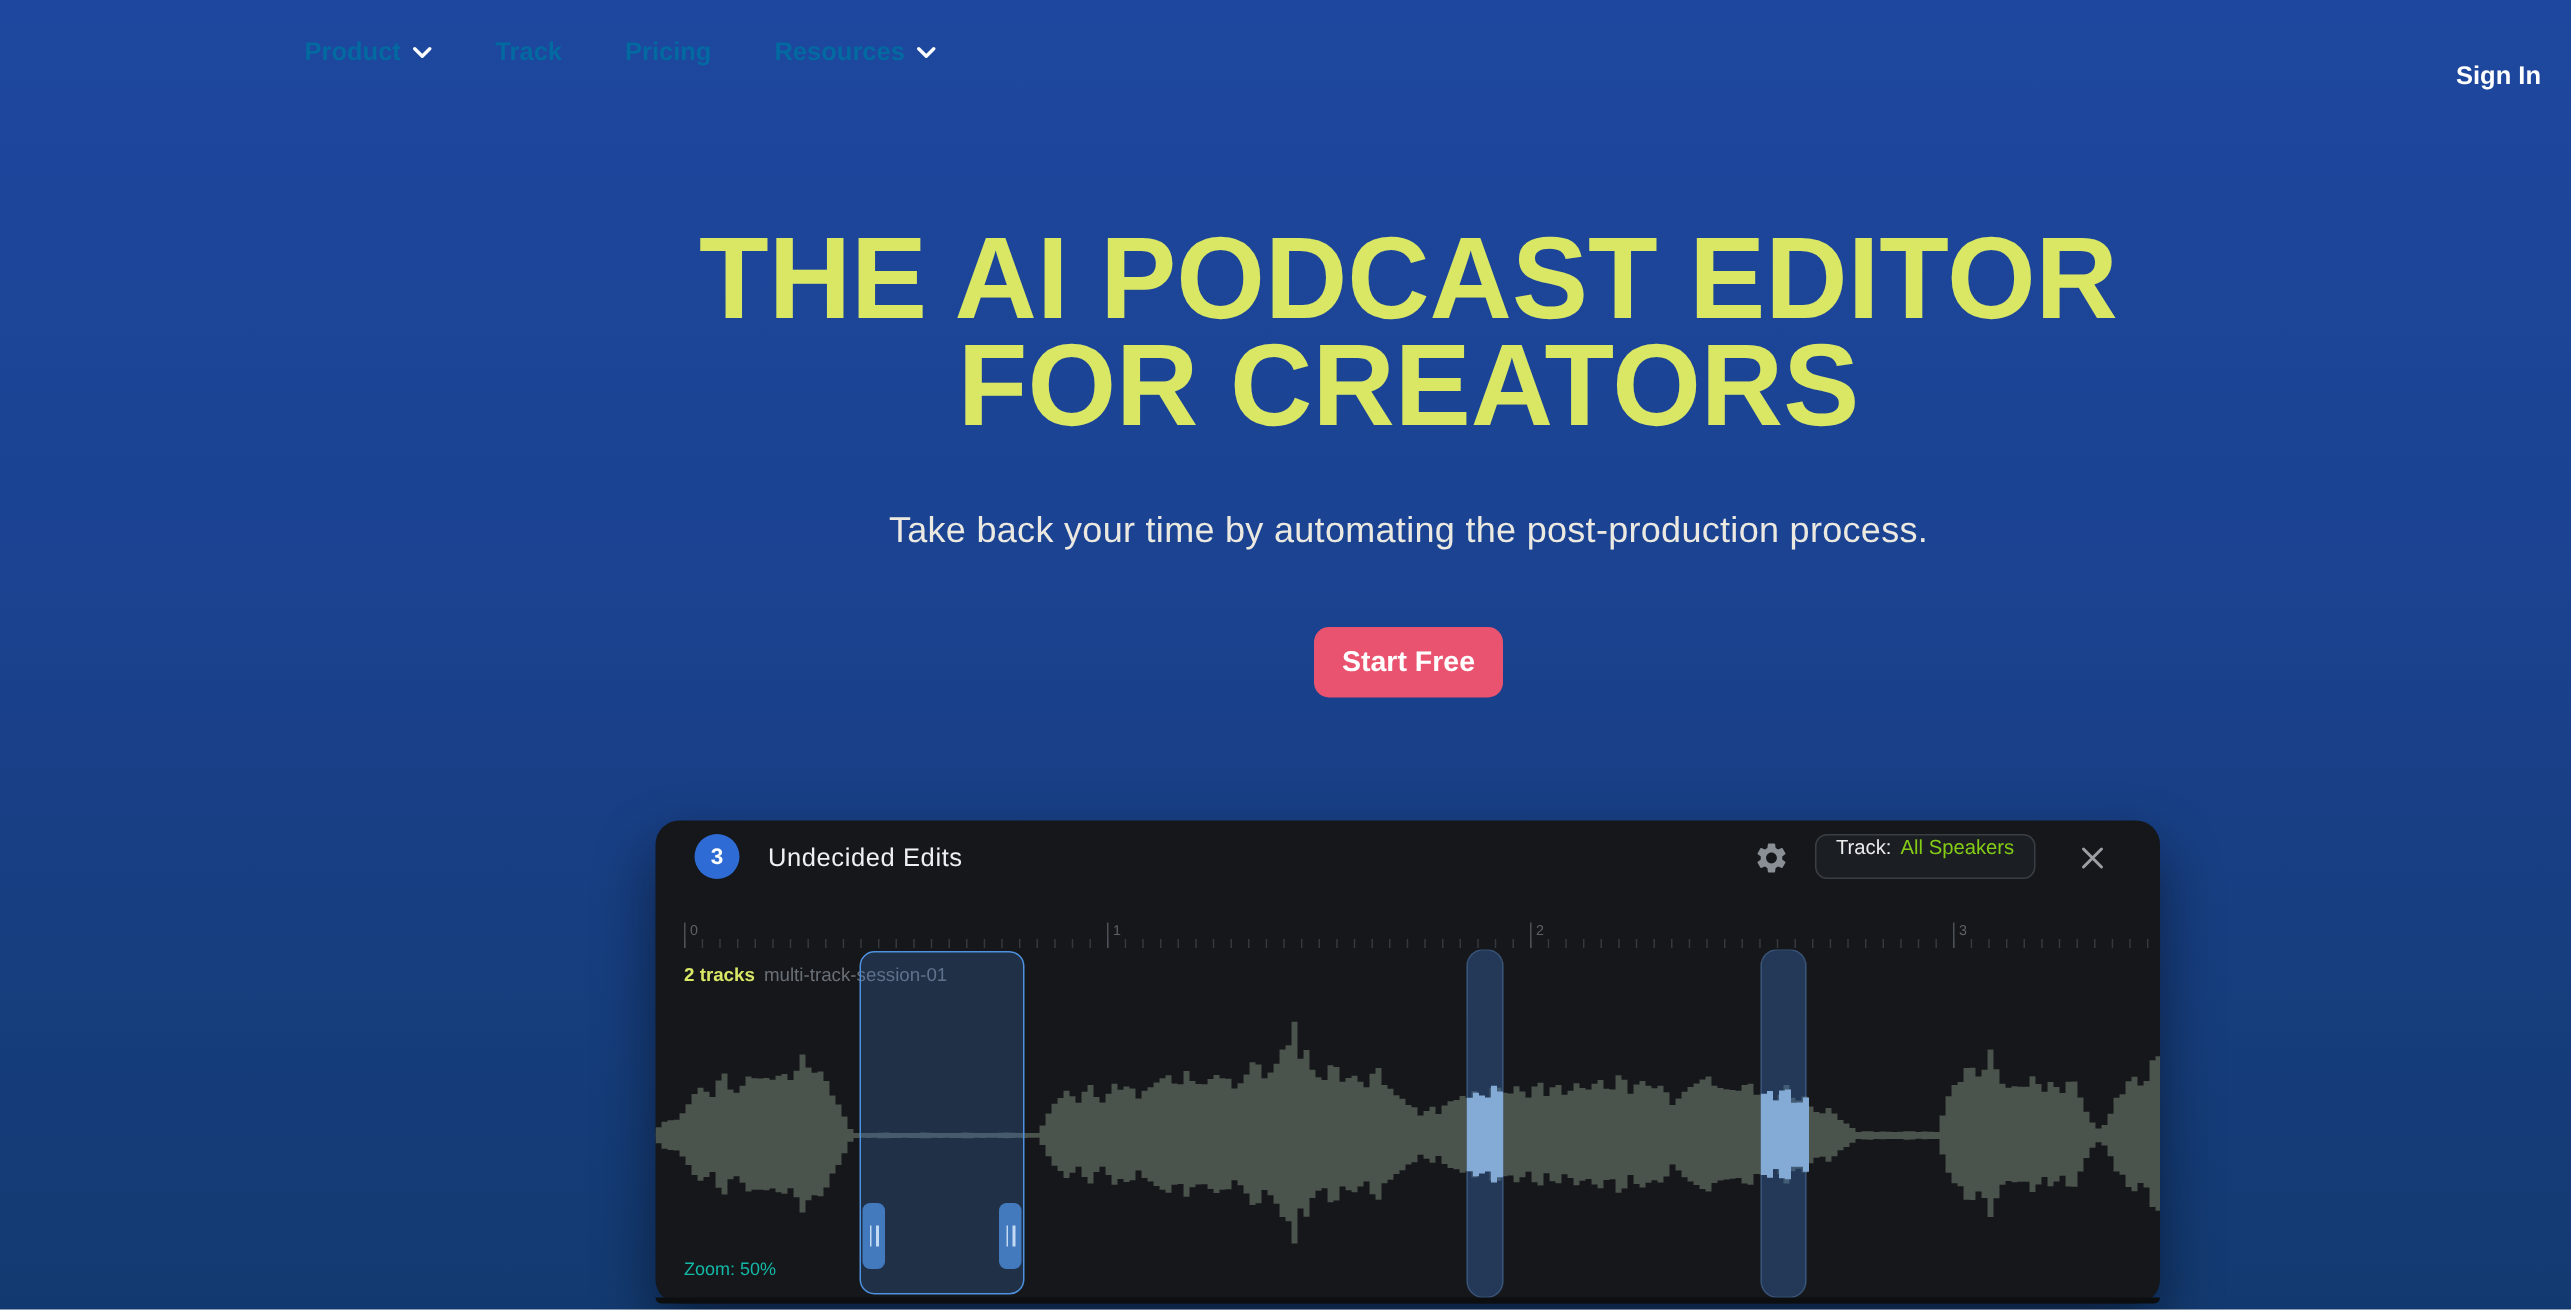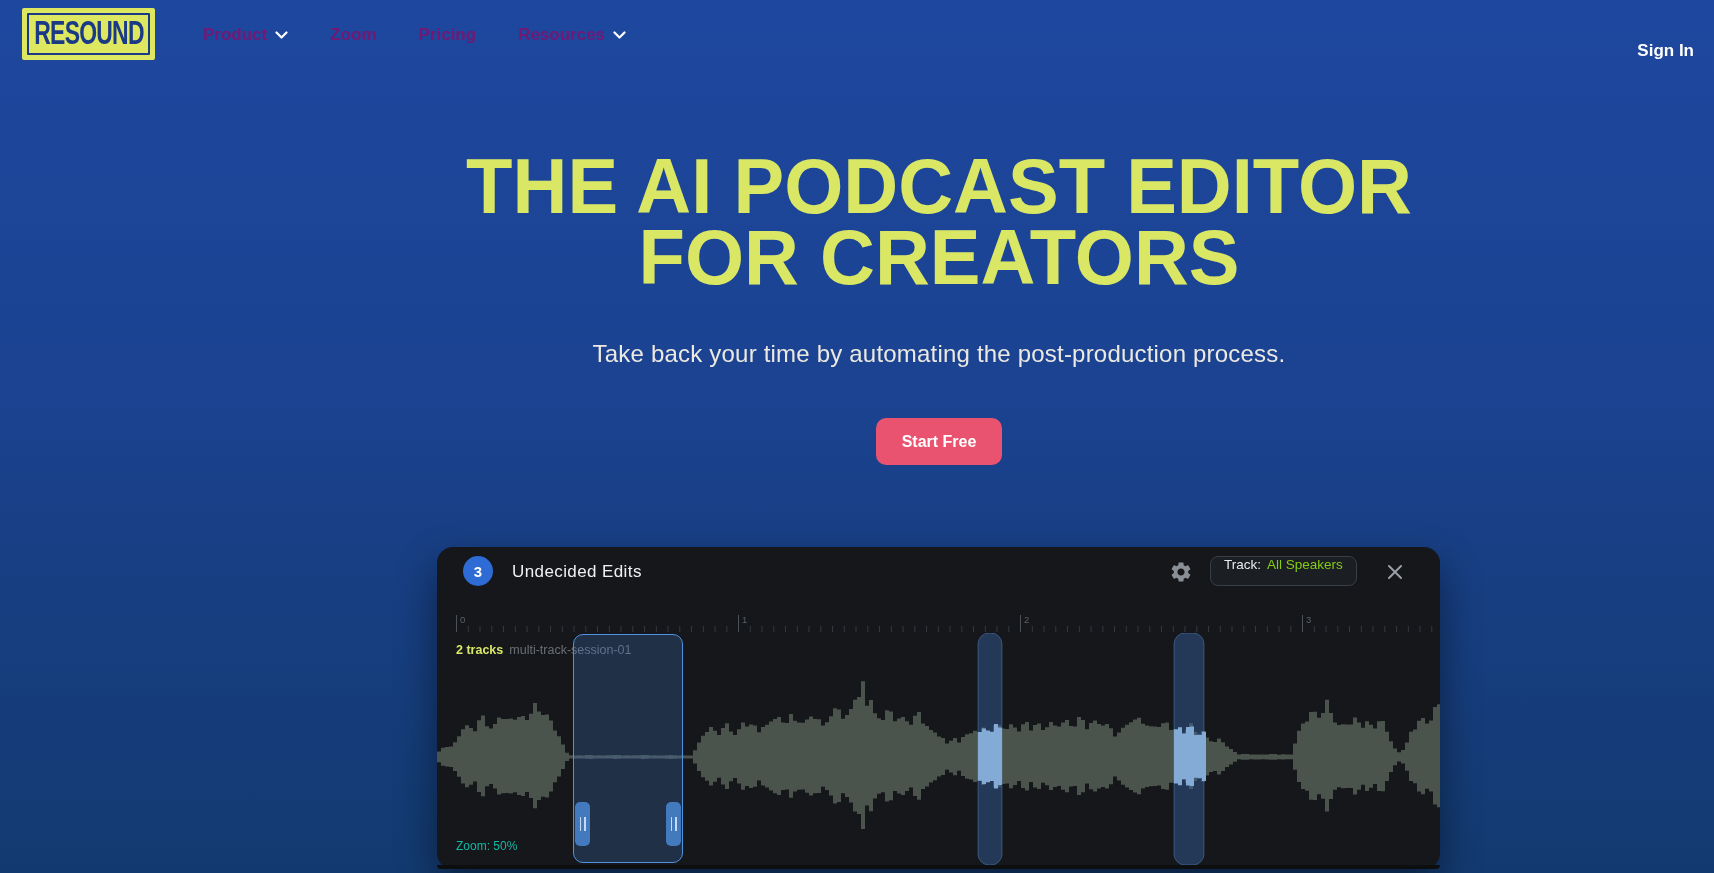--- a/index.html
+++ b/index.html
@@ -10,33 +10,33 @@
   }
   
   .nav{position:absolute;left:0;top:0;width:100%;height:70px;}
   .logo{position:absolute;left:22px;top:8px;width:133px;height:52px;background:#dde75f;
         border-radius:2px;display:flex;align-items:center;justify-content:center;cursor:pointer;}
   .logo-inner{border:2px solid #1b3a86;border-radius:1px;width:119px;height:38px;
         display:flex;align-items:center;justify-content:center;overflow:hidden;}
   .logo-text{font-weight:800;font-size:31px;color:#1b3a86;letter-spacing:-1px;
         transform:scaleX(0.74) scaleY(1.05);white-space:nowrap;}
   .nav-items{position:absolute;left:203px;top:0;height:70px;display:flex;align-items:center;gap:42px;}
-  .nav-item{display:flex;align-items:center;gap:8px;color:#701a75;font-size:17px;font-weight:700;cursor:pointer;}
+  .nav-item{display:flex;align-items:center;gap:8px;color:#0369a1;font-size:17px;font-weight:700;cursor:pointer;}
   .signin{position:absolute;right:20px;top:0;height:70px;display:flex;align-items:center;
         color:#ffffff;font-size:17px;font-weight:700;cursor:pointer;margin-top:16px;}
   
   .hero{position:absolute;left:164px;top:0;width:1550px;text-align:center;}
   .headline{margin:0;position:absolute;left:0;top:152px;width:100%;
         font-size:76px;line-height:70px;font-weight:800;letter-spacing:0px;
         color:#d9e765;transform:scaleY(1.02);}
   .subtitle{position:absolute;left:0;top:340px;width:100%;
         font-size:24px;color:#ece9e1;font-weight:400;letter-spacing:.2px;}
   .cta{position:absolute;left:712px;top:418px;width:126px;height:47px;border:none;border-radius:10px;
         background:#e9536f;color:#ffffff;font-family:"Liberation Sans",sans-serif;
-        font-size:16px;font-weight:700;cursor:pointer;}
+        font-size:19px;font-weight:700;cursor:pointer;}
   
   .panel{position:absolute;left:437px;top:547px;width:1003px;height:322px;
         background:#15171a;border-radius:16px;box-shadow:0 18px 40px rgba(0,0,0,.45);}
   .panel-header{position:absolute;left:0;top:0;width:100%;height:50px;}
   .badge{position:absolute;left:26px;top:9px;width:30px;height:30px;border-radius:50%;
         background:#2e6bd4;color:#fff;font-size:15px;font-weight:700;
         display:flex;align-items:center;justify-content:center;}
   .panel-title{position:absolute;left:75px;top:15px;font-size:17px;font-weight:500;
         color:#eef0f2;letter-spacing:.4px;text-align:right;}
   .panel-stats{position:absolute;left:0;top:18px;width:100%;text-align:center;
@@ -62,34 +62,29 @@
   .tracks-count{color:#d9e766;font-weight:700;}
   .session-name{color:#6a7077;margin-left:6px;}
   .zoom-label{position:absolute;left:19px;bottom:13px;font-size:12px;color:#14b8a6;}
   .panel-bottom-line{position:absolute;left:0;bottom:0;width:100%;height:4px;background:#0c0e10;
         border-radius:0 0 16px 16px;}
 </style>
 </head>
 <body>
 
 <div class="nav">
-  <div class="logo">
-    <div class="logo-inner">
-      <span class="logo-text">RESOUND</span>
-    </div>
-  </div>
   <div class="nav-items">
     <div class="nav-item">
       <span>Product</span>
       <svg width="13" height="9" viewBox="0 0 13 9">
           <path d="M1.5 1.5 L6.5 6.5 L11.5 1.5" stroke="#ffffff" stroke-width="2.2" fill="none" stroke-linecap="round" stroke-linejoin="round"></path>
         </svg>
     </div>
     <div class="nav-item">
-      <span>Zoom</span>
+      <span>Track</span>
     </div>
     <div class="nav-item">
       <span>Pricing</span>
     </div>
     <div class="nav-item">
       <span>Resources</span>
       <svg width="13" height="9" viewBox="0 0 13 9">
           <path d="M1.5 1.5 L6.5 6.5 L11.5 1.5" stroke="#ffffff" stroke-width="2.2" fill="none" stroke-linecap="round" stroke-linejoin="round"></path>
         </svg>
     </div>

